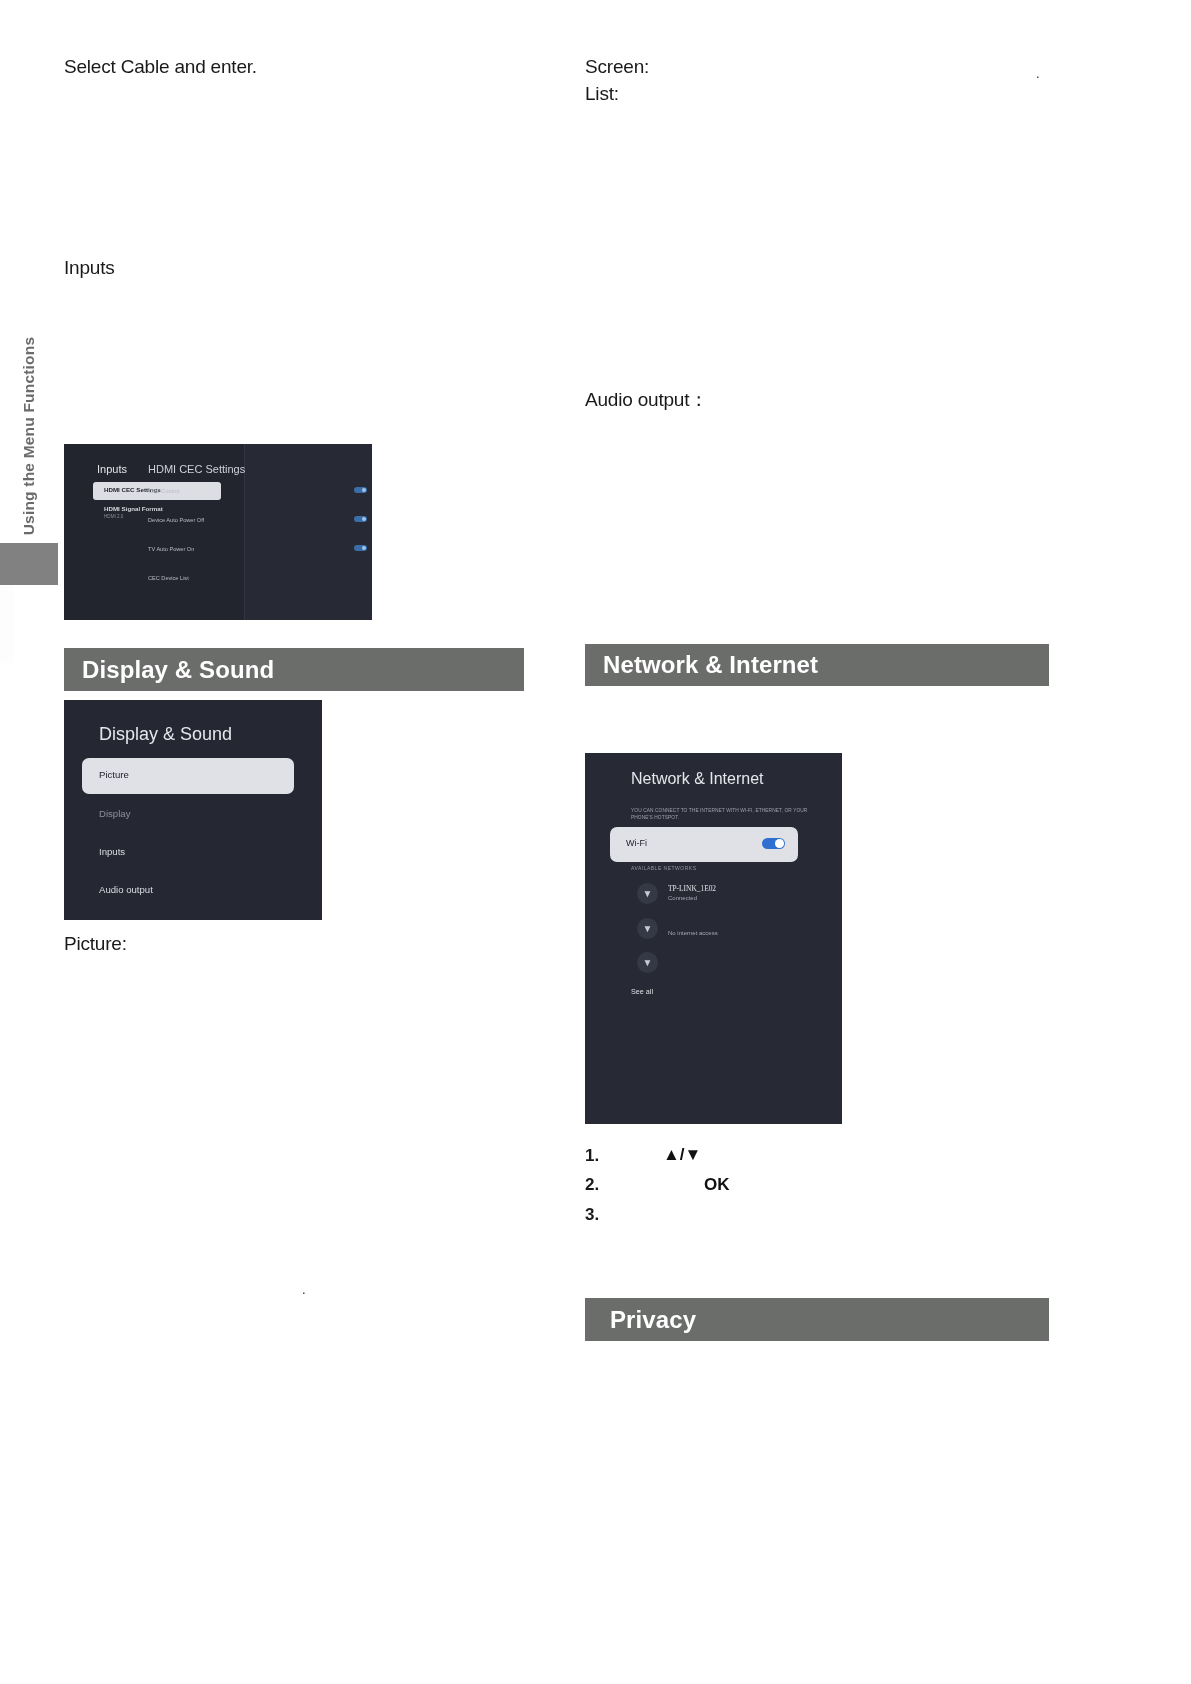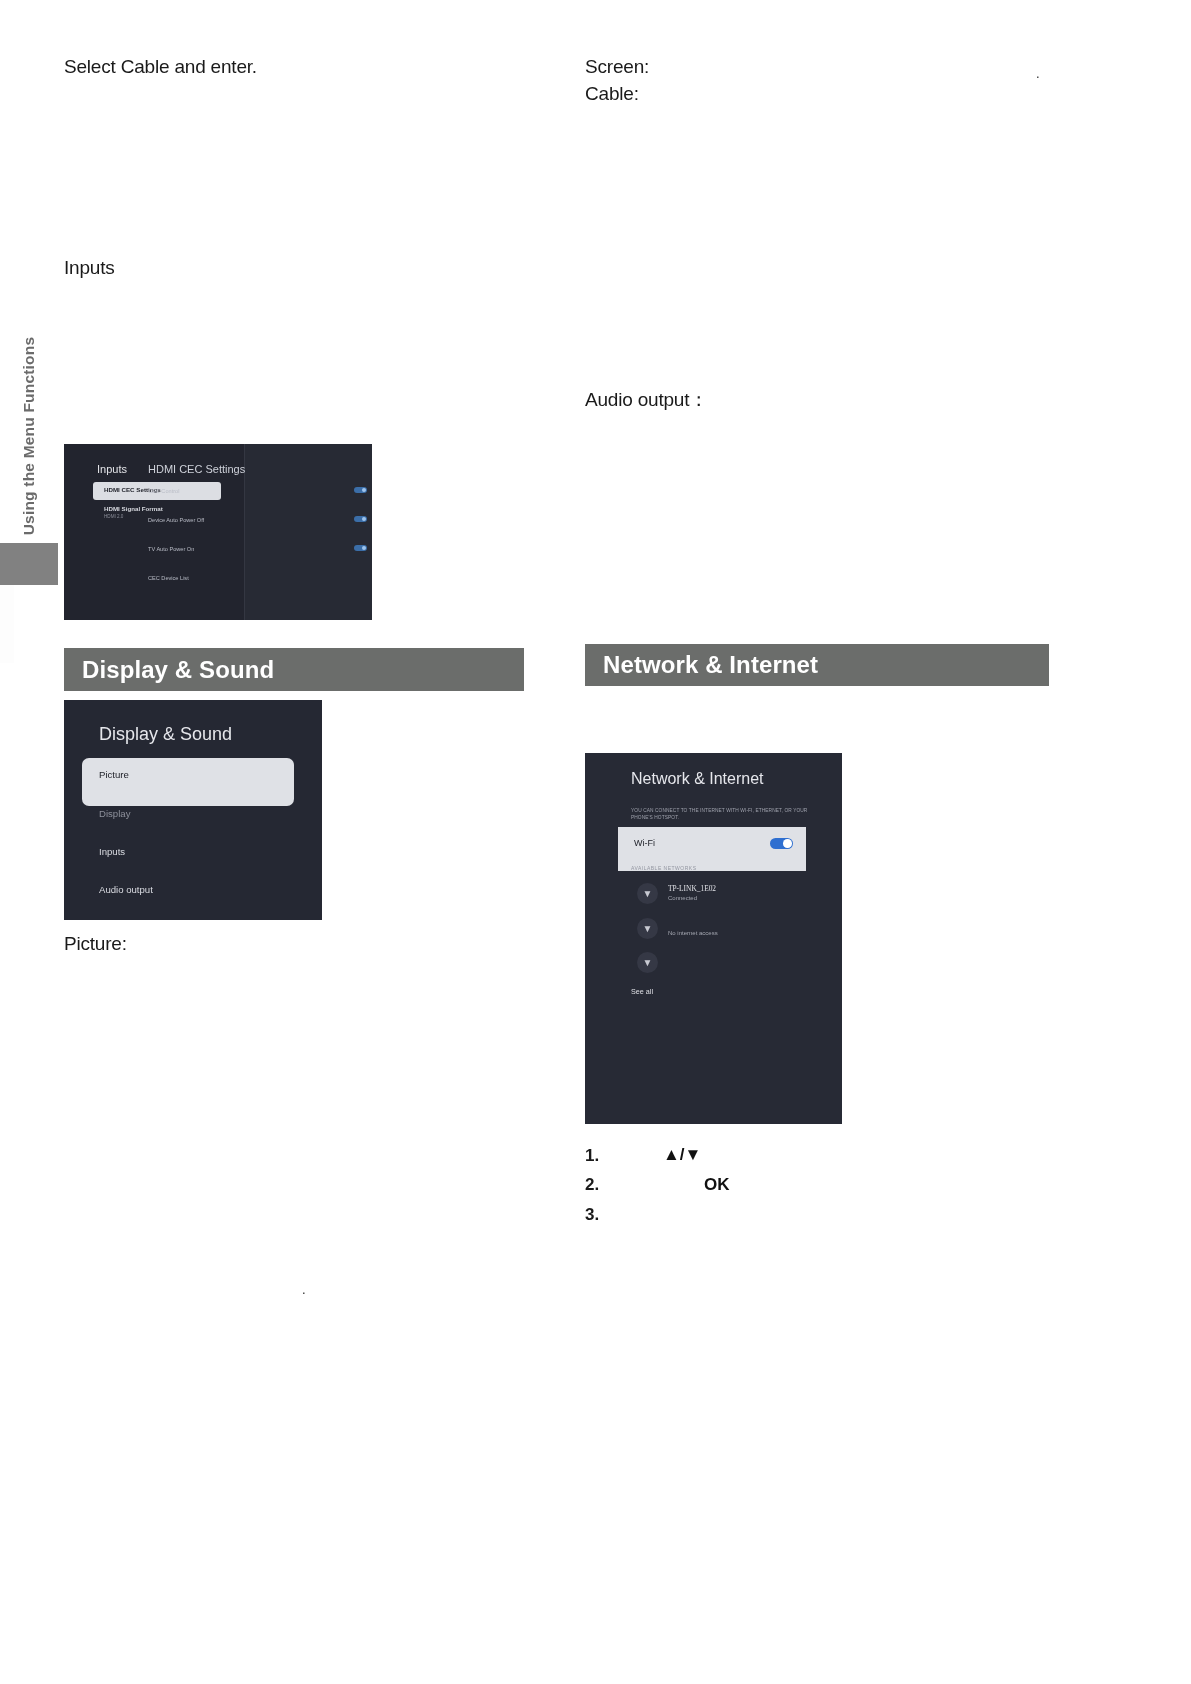--- a/index.html
+++ b/index.html
@@ -118,21 +118,21 @@
     width: 258px; height: 220px;
     background: #252833;
     overflow: hidden;
   }
   .ds-title {
     position: absolute; left: 35px; top: 24px;
     font-size: 18px; color: #e6e7ec; font-weight: 400;
   }
   .ds-sel {
     position: absolute; left: 18px; top: 58px;
-    width: 212px; height: 48px;
+    width: 212px; height: 36px;
     background: #dfe1e6; border-radius: 7px;
   }
   .ds-sel span {
     position: absolute; left: 17px; top: 11px;
     font-size: 9.6px; color: #22242c; font-weight: 500;
   }
   .ds-item {
     position: absolute; left: 35px;
     font-size: 9.6px; font-weight: 400;
   }
@@ -148,23 +148,23 @@
     position: absolute; left: 46px; top: 17px;
     font-size: 16px; color: #e6e7ec; font-weight: 400;
   }
   .net-desc {
     position: absolute; left: 46px; top: 54px;
     width: 180px;
     font-size: 4.8px; color: #9ea1ac; line-height: 1.5;
     letter-spacing: 0.1px;
   }
   .net-wifi {
-    position: absolute; left: 33px; top: 74px;
-    width: 188px; height: 44px;
-    background: #dfe1e6; border-radius: 0;
+    position: absolute; left: 25px; top: 74px;
+    width: 188px; height: 35px;
+    background: #dfe1e6; border-radius: 7px;
   }
   .net-wifi > span {
     position: absolute; left: 16px; top: 11px;
     font-size: 9px; color: #22242c; font-weight: 500;
   }
   .net-switch {
     position: absolute; right: 13px; top: 11px;
     width: 23px; height: 11px; border-radius: 6px;
     background: #2f6fd0;
   }
@@ -211,21 +211,21 @@
     <div class="side-tab-block"></div>
     <div class="side-tab-block2"></div>
   </div>
 
   <div class="h-bold" style="left:64px; top:56px;">Select Cable and enter.</div>
 
   <div class="h-bold" style="left:64px; top:257px;">Inputs</div>
 
   <div class="h-bold" style="left:585px; top:56px;">Screen:</div>
 
-  <div class="h-bold" style="left:585px; top:83px;">Cable:</div>
+  <div class="h-bold" style="left:585px; top:83px;">List:</div>
 
   <div class="tiny-dot" style="left:1036px; top:66px;">.</div>
 
   <div class="h-bold" style="left:585px; top:387px;">Audio output：</div>
 
   <div class="tv-inputs">
     <div class="left-pane"></div>
     <div class="divider"></div>
     <div class="right-pane"></div>
 
@@ -322,14 +322,17 @@
 
   <div class="step" style="left:585px; top:1146px;">1.</div>
   <div class="step-key" style="left:663px; top:1145px;">▲/▼</div>
 
   <div class="step" style="left:585px; top:1175px;">2.</div>
   <div class="step-key" style="left:704px; top:1175px;">OK</div>
 
   <div class="step" style="left:585px; top:1205px;">3.</div>
   <div class="step-key" style="left:668px; top:1205px;"></div>
 
+  <div class="sec-bar" style="left:585px; top:1298px; width:464px; height:43px; padding-left:25px;">
+    <span>Privacy</span>
+  </div>
 
 </div>
 
 </body></html>

